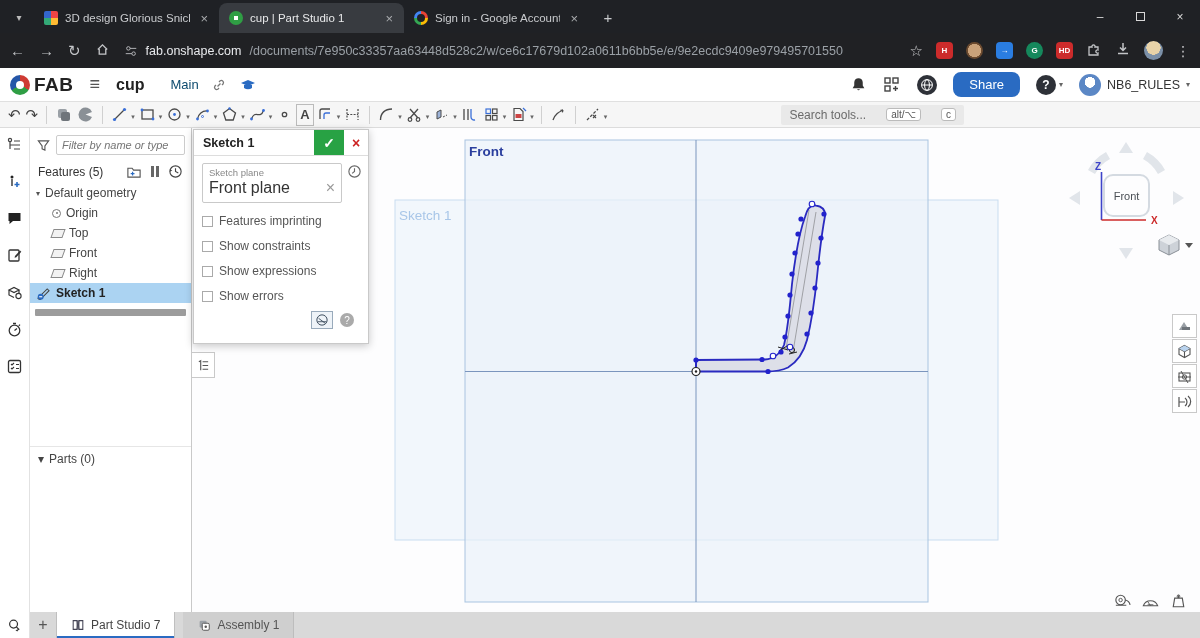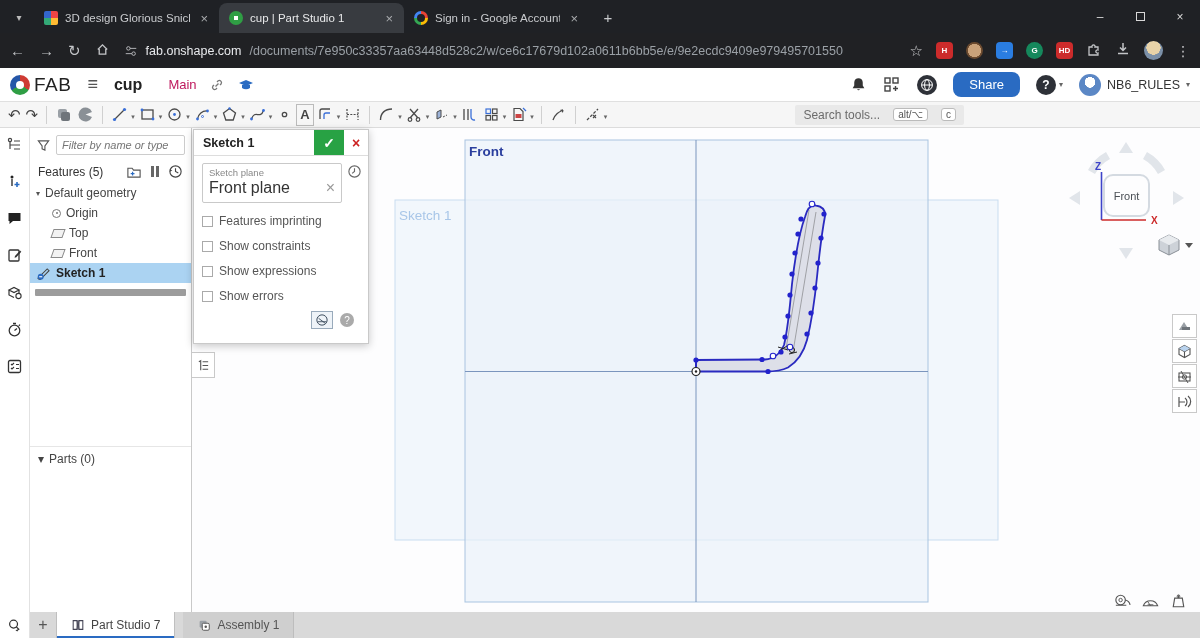--- a/index.html
+++ b/index.html
@@ -27,41 +27,41 @@
   .navic{font-size:15px;color:#c3c5c8}
   .omnibox{flex:1;display:flex;align-items:center;gap:8px;height:26px;font-size:12.5px;overflow:hidden;white-space:nowrap}
   .omnibox .domain{color:#e8eaed}
   .omnibox .path{color:#9aa0a6;overflow:hidden;text-overflow:clip}
   .extrow{display:flex;align-items:center;gap:13px}
   .extbadge{width:17px;height:17px;border-radius:4px;display:flex;align-items:center;justify-content:center;font-size:8px;font-weight:bold;color:#fff}
   .avatar-sm{width:19px;height:19px;border-radius:50%;background:radial-gradient(circle at 50% 35%,#e8d3a8 0 45%,#7b90a8 46%)}
 
   
   .osheader{position:absolute;left:0;top:68px;width:1200px;height:34px;background:#fff;border-bottom:1px solid #e0e0e0;display:flex;align-items:center;padding:0 10px;gap:12px}
-  .oslogo{display:flex;align-items:center;gap:4px;font-weight:normal;font-size:19px;color:#222;letter-spacing:.5px}
+  .oslogo{display:flex;align-items:center;gap:4px;font-weight:bold;font-size:19px;color:#222;letter-spacing:.5px}
   .logoball{width:20px;height:20px;border-radius:50%;background:conic-gradient(#cf3b33 0 33%,#2f9e44 33% 66%,#2456a8 66% 100%);position:relative}
   .logoball::after{content:"";position:absolute;inset:6px;background:#fff;border-radius:50%}
   .hamb{font-size:18px;color:#555;padding:0 4px}
   .doctitle{font-weight:bold;font-size:16px;color:#222}
-  .wsname{color:#be185d;font-size:13px;margin-left:14px}
+  .wsname{color:#0c4a6e;font-size:13px;margin-left:14px}
   .hdricon{color:#777;display:flex;align-items:center}
   .hdr-right{margin-left:auto;display:flex;align-items:center;gap:16px}
   .sharebtn{background:#2a6bc2;color:#fff;border:none;border-radius:8px;font-size:13px;padding:5px 16px}
   .helpball{width:20px;height:20px;border-radius:50%;background:#2e3138;color:#fff;display:flex;align-items:center;justify-content:center;font-weight:bold;font-size:12px}
   .userchip{display:flex;align-items:center;gap:6px;font-size:12.5px;color:#333}
   .avatar-os{width:22px;height:22px;border-radius:50%;background:radial-gradient(circle at 50% 38%,#fff 0 30%,#5b87c5 31%)}
   .caret{font-size:8px;color:#666}
 
   
   .ostoolbar{position:absolute;left:0;top:102px;width:1200px;height:26px;background:#f6f6f6;border-bottom:1px solid #dcdcdc;display:flex;align-items:center;padding:0 6px;gap:1px}
   .tbtn{display:flex;align-items:center;justify-content:center;height:22px;padding:0 2px;color:#4a4a4a}
   .tbtn svg{width:17px;height:17px}
   .tcaret{font-size:7px;color:#666;margin:4px 1px 0 0}
   .tdiv{width:1px;height:18px;background:#d0d0d0;margin:0 5px}
-  .searchtools{margin-left:auto;margin-right:230px;background:#e9e9e9;border-radius:2px;display:flex;align-items:center;gap:13px;padding:3px 8px;color:#6b6b6b;font-size:12px}
+  .searchtools{margin-left:auto;margin-right:230px;background:#e9e9e9;border-radius:2px;display:flex;align-items:center;gap:20px;padding:3px 8px;color:#6b6b6b;font-size:12px}
   .key{background:#fff;border:1px solid #bbb;border-radius:3px;font-size:10px;padding:0 4px;color:#555}
 
   
   .main{position:absolute;left:0;top:128px;width:1200px;height:484px;display:flex}
   .rail{width:30px;background:#fff;border-right:1px solid #e2e2e2;display:flex;flex-direction:column;align-items:center;padding-top:8px;gap:17px}
   .rail svg{width:17px;height:17px}
   .panel{width:162px;background:#fff;border-right:1px solid #c9c9c9;position:relative}
   .filterrow{display:flex;align-items:center;gap:5px;padding:7px 6px 5px 6px}
   .filterrow input{flex:1;width:100px;border:1px solid #ccc;border-radius:2px;font-size:11px;padding:3px 5px;font-style:italic;color:#777;font-family:"Liberation Sans",sans-serif}
   .feathdr{display:flex;align-items:center;padding:4px 8px;color:#333;font-size:12px}
@@ -456,20 +456,24 @@
       <span>Origin</span>
     </div>
     <div class="treerow child">
       <span class="plane-ic"></span>
       <span>Top</span>
     </div>
     <div class="treerow child">
       <span class="plane-ic"></span>
       <span>Front</span>
     </div>
+    <div class="treerow child">
+      <span class="plane-ic"></span>
+      <span>Right</span>
+    </div>
     <div class="treerow selrow">
       <svg width="15" height="13" viewBox="0 0 16 14">
           <path d="M2 12 L12 2 L14 4 L4 14 Z" fill="none" stroke="#444" stroke-width="1.1"></path>
           <circle cx="5" cy="10.5" r="3.2" fill="#2a6bc2"></circle>
           <path d="M3.4 10.5 H6.6" stroke="#fff" stroke-width="1.2"></path>
         </svg>
       <span>Sketch 1</span>
     </div>
     <div class="rollback"></div>
     <div class="partshdr">

